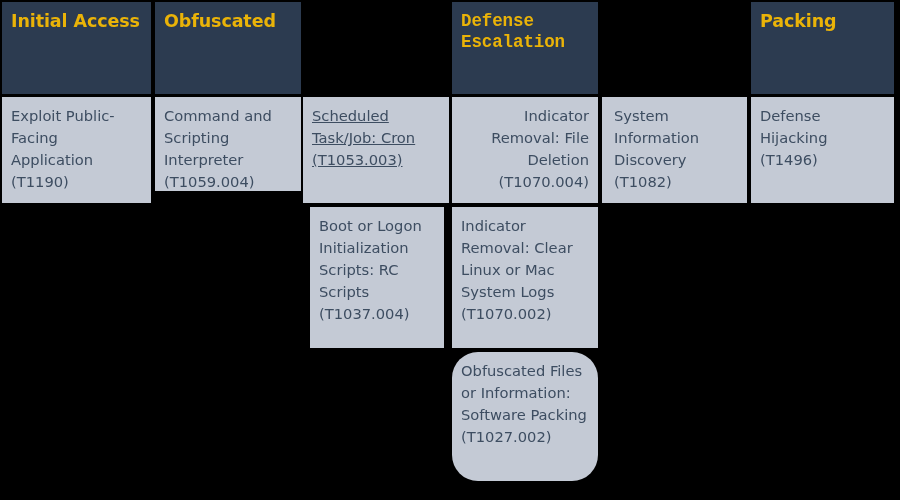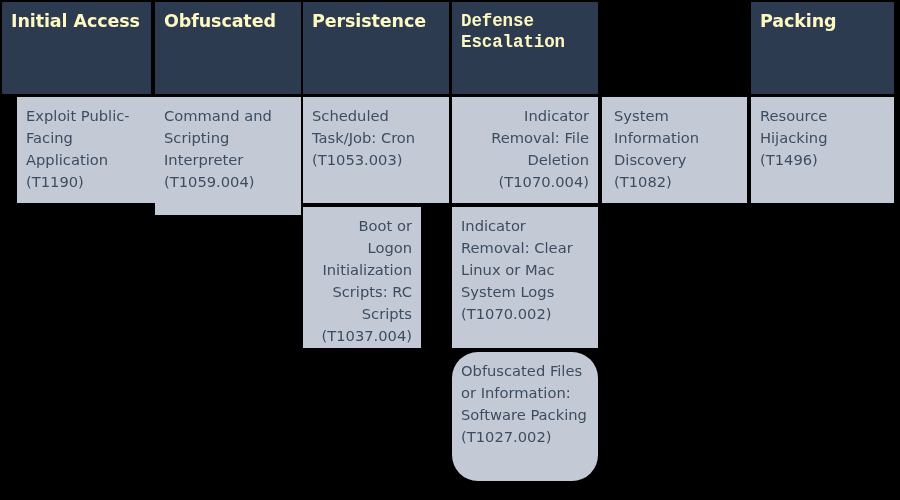--- a/index.html
+++ b/index.html
@@ -19,21 +19,21 @@
     width: 900px;
     height: 500px;
     background: #000000;
   }
 
   .header-cell {
     position: absolute;
     top: 2px;
     height: 92px;
     background: #2c3b50;
-    color: #fef9c3;
+    color: #eab308;
     font-size: 17.5px;
     font-weight: bold;
     line-height: 1.22;
     padding: 9px 9px 0 9px;
     box-sizing: border-box;
     letter-spacing: -0.1px;
     overflow: hidden;
   }
 
   .tech-cell {
@@ -47,32 +47,31 @@
     overflow: hidden;
     word-wrap: break-word;
   }
 </style>
 </head>
 <body>
 
 <div id="matrix">
 
   <div class="header-cell" style="left:2px; width:149px;">Initial Access</div>
-  <div class="tech-cell" style="left:2px; top:97px; width:149px; height:106px;margin-left:15px;">Exploit Public-Facing Application (T1190)</div>
+  <div class="tech-cell" style="left:2px; top:97px; width:149px; height:106px;">Exploit Public-Facing Application (T1190)</div>
 
   <div class="header-cell" style="left:155px; width:146px;">Obfuscated</div>
-  <div class="tech-cell" style="left:155px; top:97px; width:146px; height:118px;">Command and Scripting Interpreter (T1059.004)</div>
+  <div class="tech-cell" style="left:155px; top:97px; width:146px; height:94px;">Command and Scripting Interpreter (T1059.004)</div>
 
-  <div class="header-cell" style="left:303px; width:146px;">Persistence</div>
-  <div class="tech-cell" style="left:303px; top:97px; width:146px; height:106px;">Scheduled Task/Job: Cron (T1053.003)</div>
-  <div class="tech-cell" style="left:303px; top:207px; width:118px; height:141px;text-align:right;">Boot or Logon Initialization Scripts: RC Scripts (T1037.004)</div>
+  <div class="tech-cell" style="left:303px; top:97px; width:146px; height:106px;text-decoration:underline;">Scheduled Task/Job: Cron (T1053.003)</div>
+  <div class="tech-cell" style="left:310px; top:207px; width:134px; height:141px;">Boot or Logon Initialization Scripts: RC Scripts (T1037.004)</div>
 
   <div class="header-cell" style="left:452px; width:146px;font-family:Liberation Mono, monospace;">Defense Escalation</div>
   <div class="tech-cell" style="left:452px; top:97px; width:146px; height:106px;text-align:right;">Indicator Removal: File Deletion (T1070.004)</div>
   <div class="tech-cell" style="left:452px; top:207px; width:146px; height:141px;">Indicator Removal: Clear Linux or Mac System Logs (T1070.002)</div>
   <div class="tech-cell" style="left:452px; top:352px; width:146px; height:129px;border-radius:26px;">Obfuscated Files or Infor­mation: Soft­ware Packing (T1027.002)</div>
 
   <div class="tech-cell" style="left:602px; top:97px; width:145px; height:106px;padding-left:12px;">System Information Discovery (T1082)</div>
 
   <div class="header-cell" style="left:751px; width:143px;">Packing</div>
-  <div class="tech-cell" style="left:751px; top:97px; width:143px; height:106px;">Resource Hijacking (T1496)</div>
+  <div class="tech-cell" style="left:751px; top:97px; width:143px; height:106px;">Defense Hijacking (T1496)</div>
 
 </div>
 
 </body></html>

